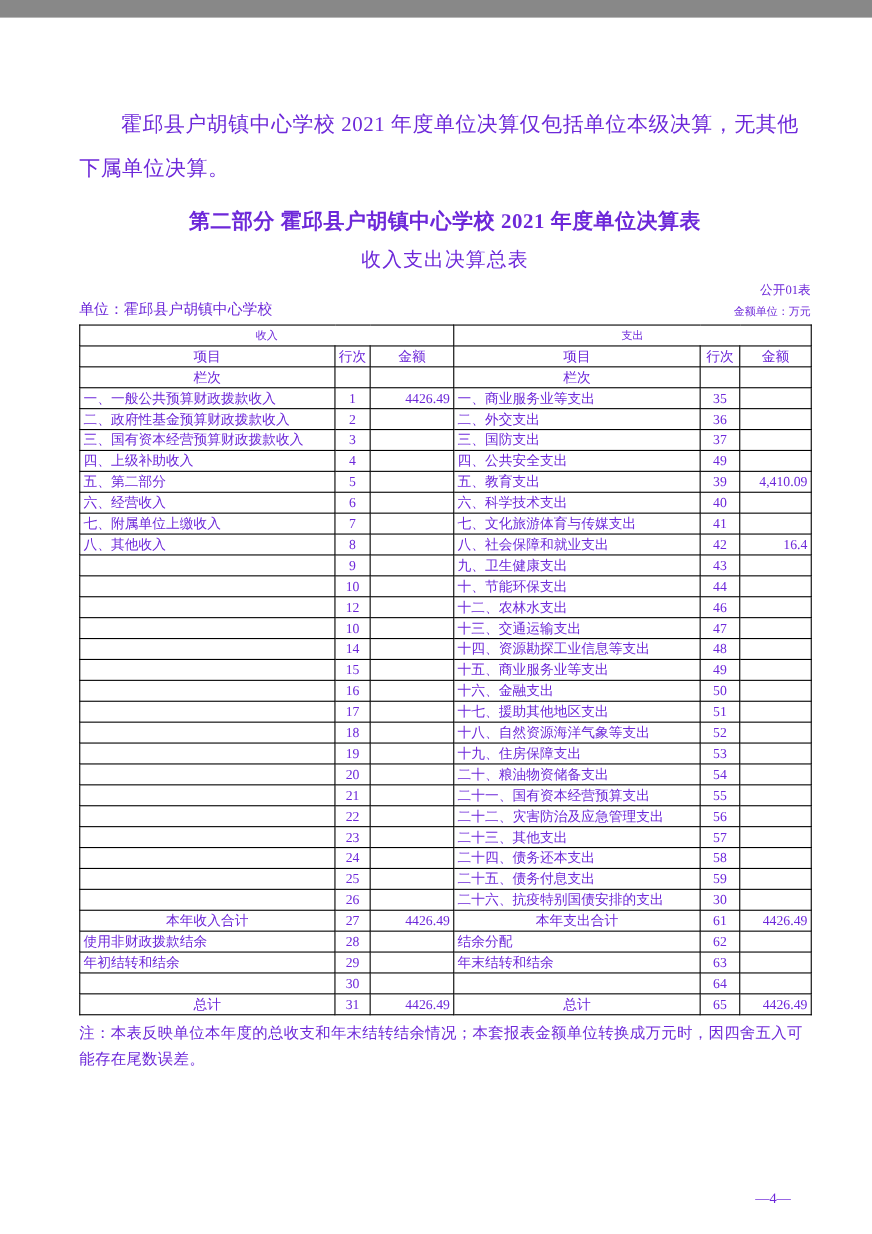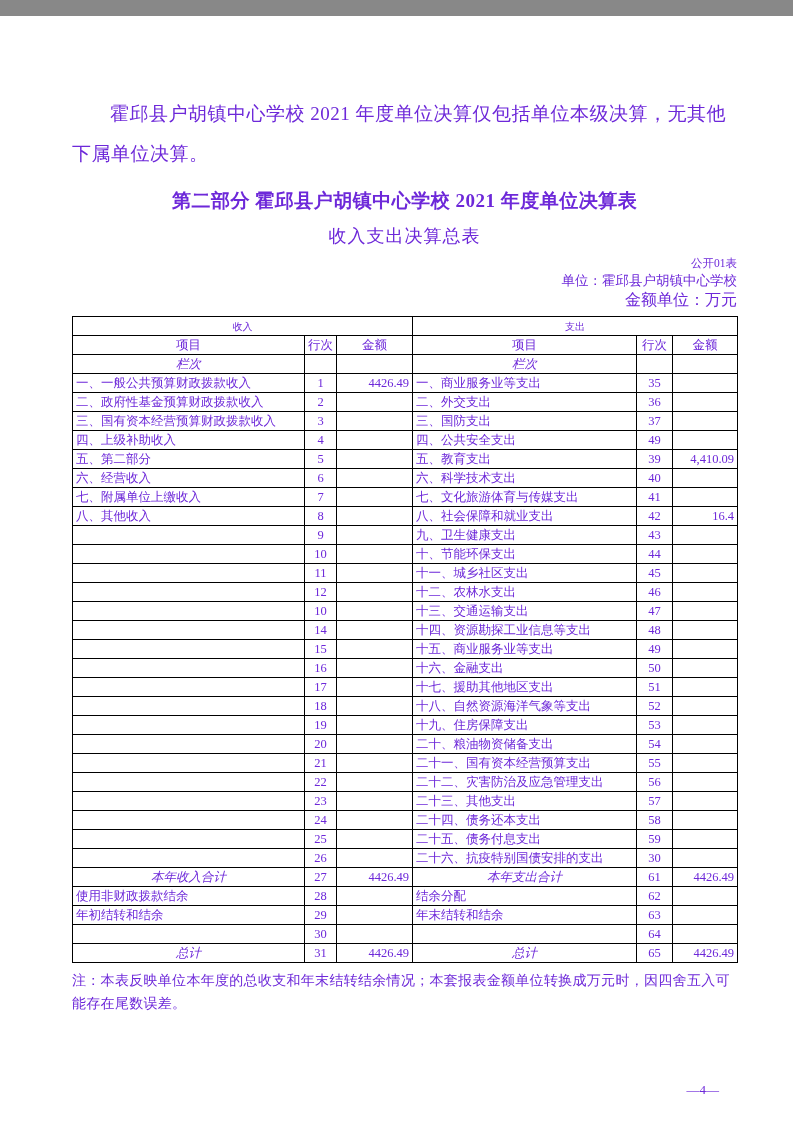--- a/index.html
+++ b/index.html
@@ -31,24 +31,24 @@
     font-size:18px; font-weight:normal;
     letter-spacing:1px;
   }
   .form-code {
     margin-top:8px;
     text-align:right;
     font-size:11.5px;
   }
   .unit-row {
     display:flex; justify-content:space-between; align-items:flex-end;
-    margin-top:1px; margin-bottom:5px;flex-direction:column;
+    margin-top:1px; margin-bottom:5px;
   }
   .unit-name { font-size:13.5px; }
-  .amount-unit { font-size:16px; }
+  .amount-unit { font-size:10px; }
 
   table.summary {
     width:665px;
     border-collapse:collapse;
     table-layout:fixed;
     font-size:12.5px;
   }
   table.summary th, table.summary td {
     border:1px solid #000;
     height:19px;
@@ -57,21 +57,21 @@
     box-sizing:border-box;
     overflow:hidden;
     white-space:nowrap;
     font-weight:normal;
   }
   th.group { font-size:10px; font-weight:normal; text-align:center; }
   th.colhead { text-align:center; }
   .c-item { text-align:left; }
   .c-line { text-align:center; }
   .c-amt  { text-align:right; }
-  td.center { text-align:center;font-style:italic; }
+  td.center { text-align:center; }
   td.bold { font-weight:bold; }
 
   .note {
     margin:6px 0 0 0;
     font-size:14px; line-height:23px;
     letter-spacing:0.3px;
   }
   .page-number {
     position:absolute;
     top:1066px; right:74px;
@@ -204,28 +204,20 @@
           <tr>
             <td class="c-item">&nbsp;</td>
             <td class="c-line">10</td>
             <td class="c-amt">&nbsp;</td>
             <td class="c-item">十、节能环保支出</td>
             <td class="c-line">44</td>
             <td class="c-amt">&nbsp;</td>
           </tr>
           <tr>
             <td class="c-item">&nbsp;</td>
-            <td class="c-line">11</td>
-            <td class="c-amt">&nbsp;</td>
-            <td class="c-item">十一、城乡社区支出</td>
-            <td class="c-line">45</td>
-            <td class="c-amt">&nbsp;</td>
-          </tr>
-          <tr>
-            <td class="c-item">&nbsp;</td>
             <td class="c-line">12</td>
             <td class="c-amt">&nbsp;</td>
             <td class="c-item">十二、农林水支出</td>
             <td class="c-line">46</td>
             <td class="c-amt">&nbsp;</td>
           </tr>
           <tr>
             <td class="c-item">&nbsp;</td>
             <td class="c-line">10</td>
             <td class="c-amt">&nbsp;</td>

